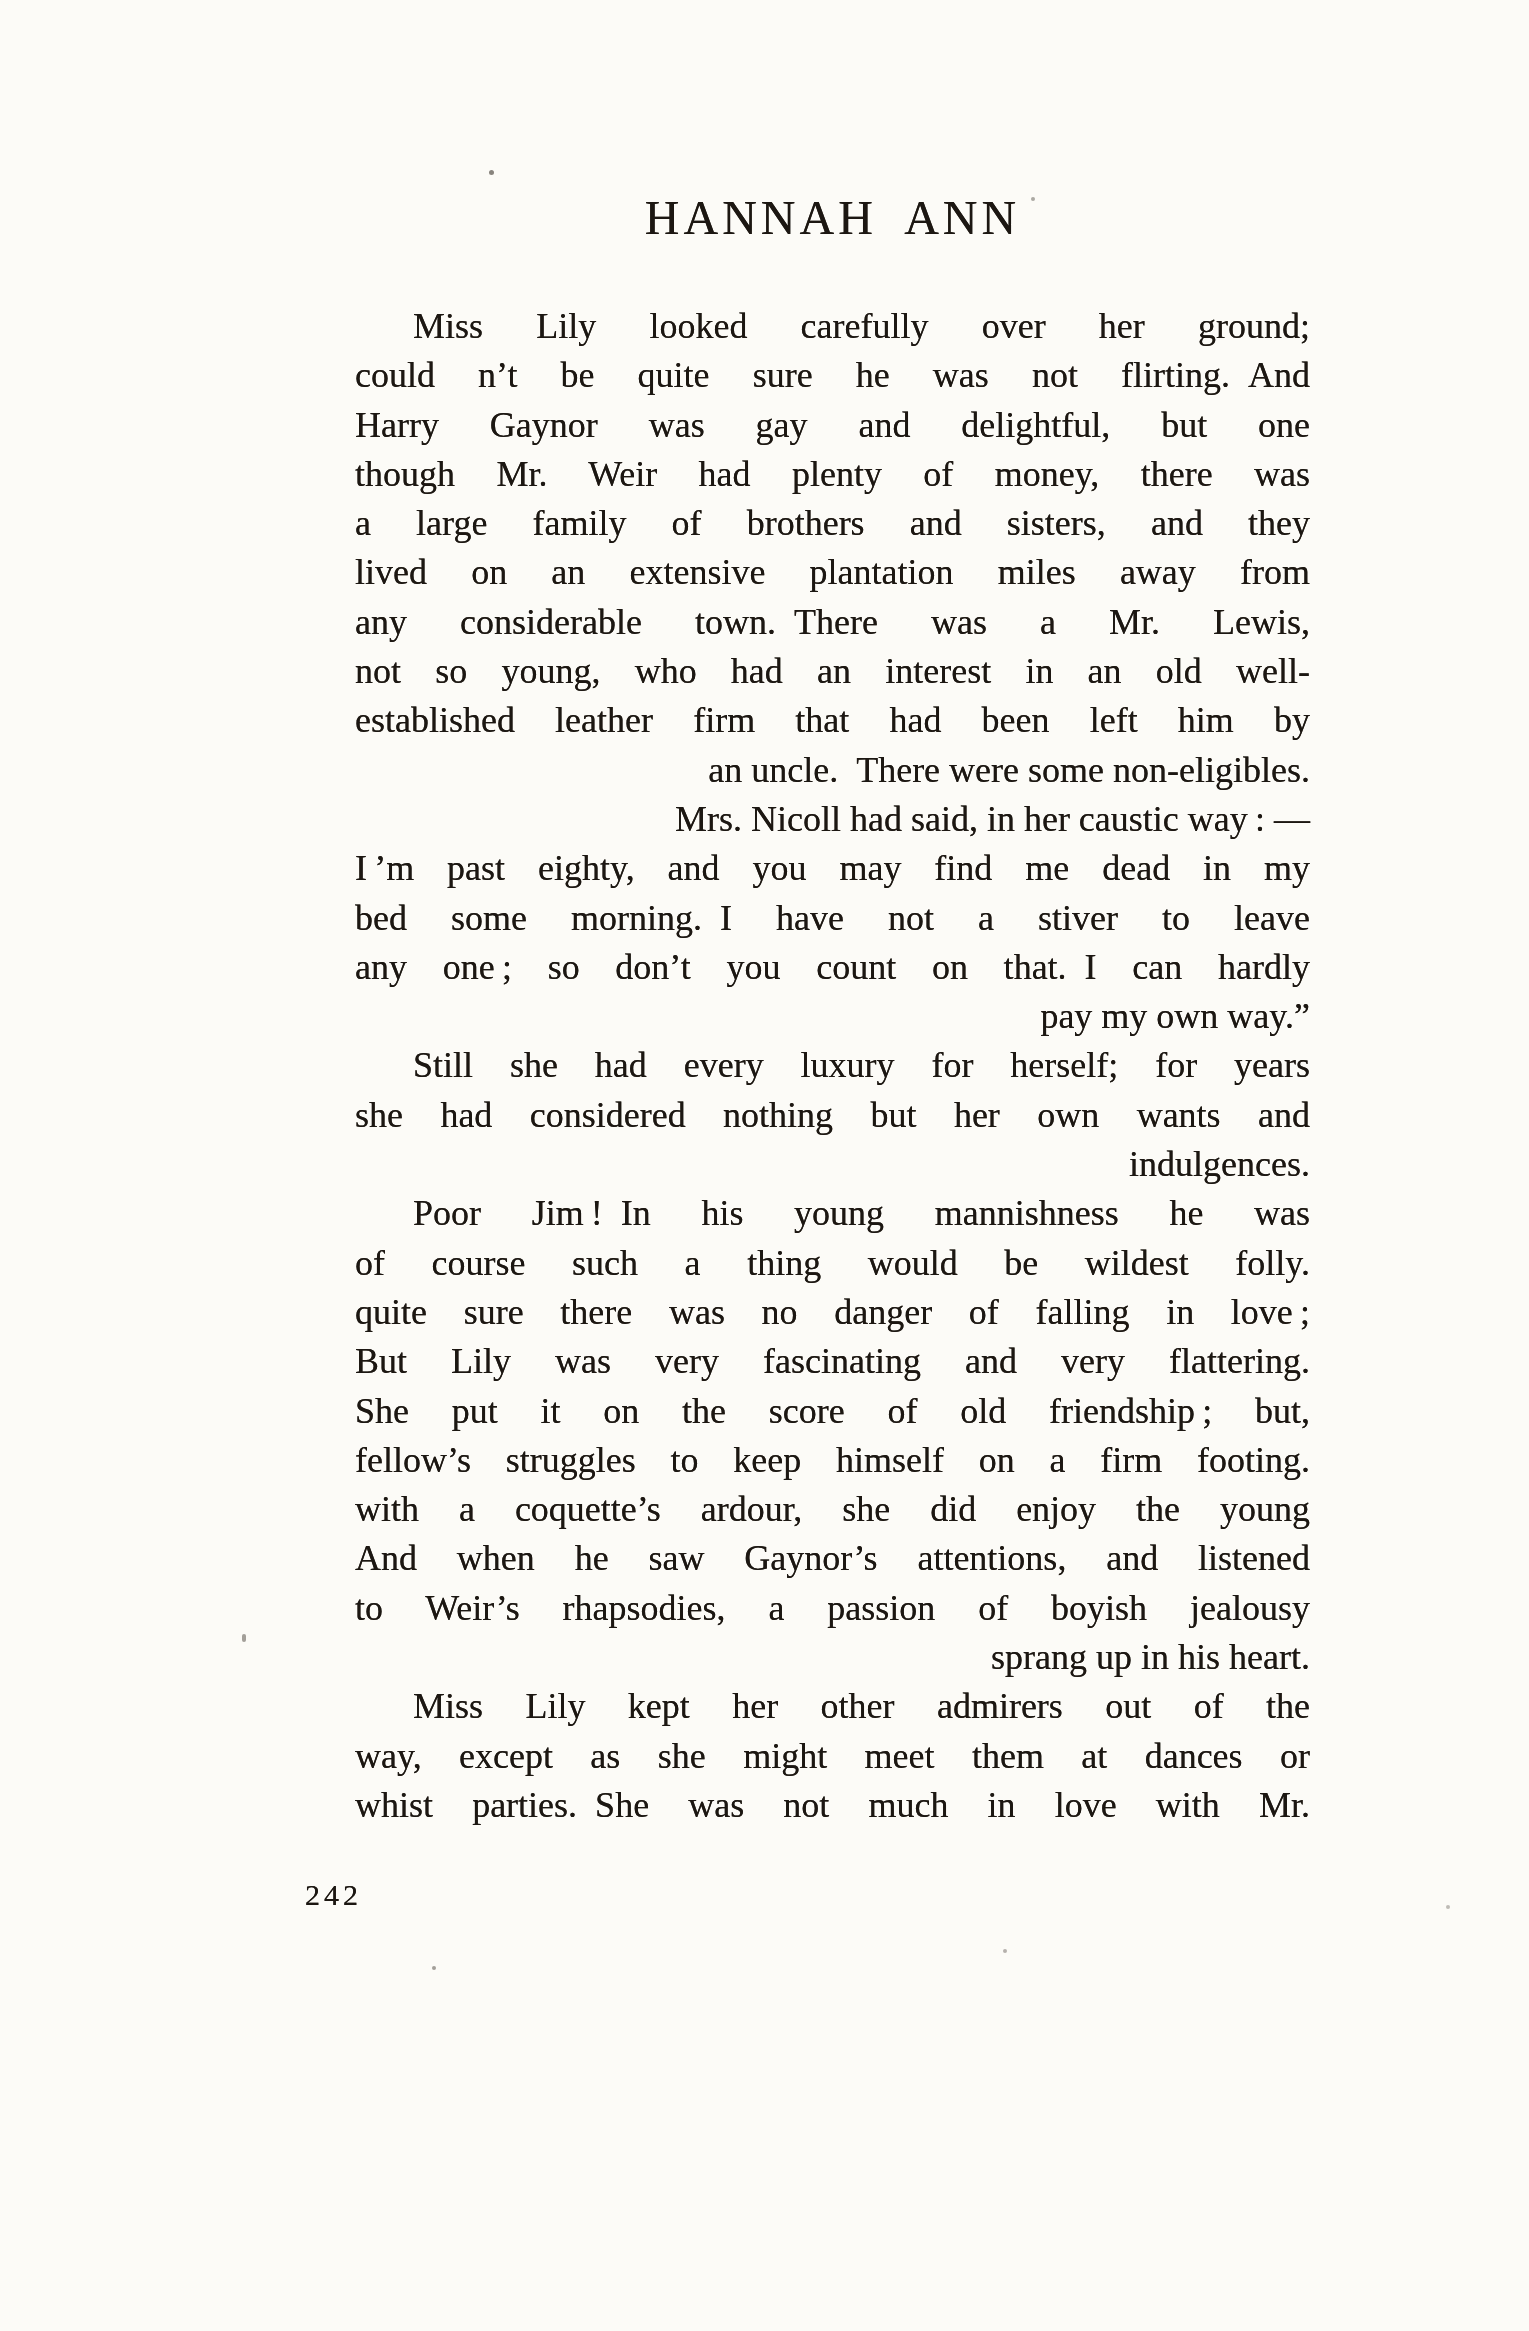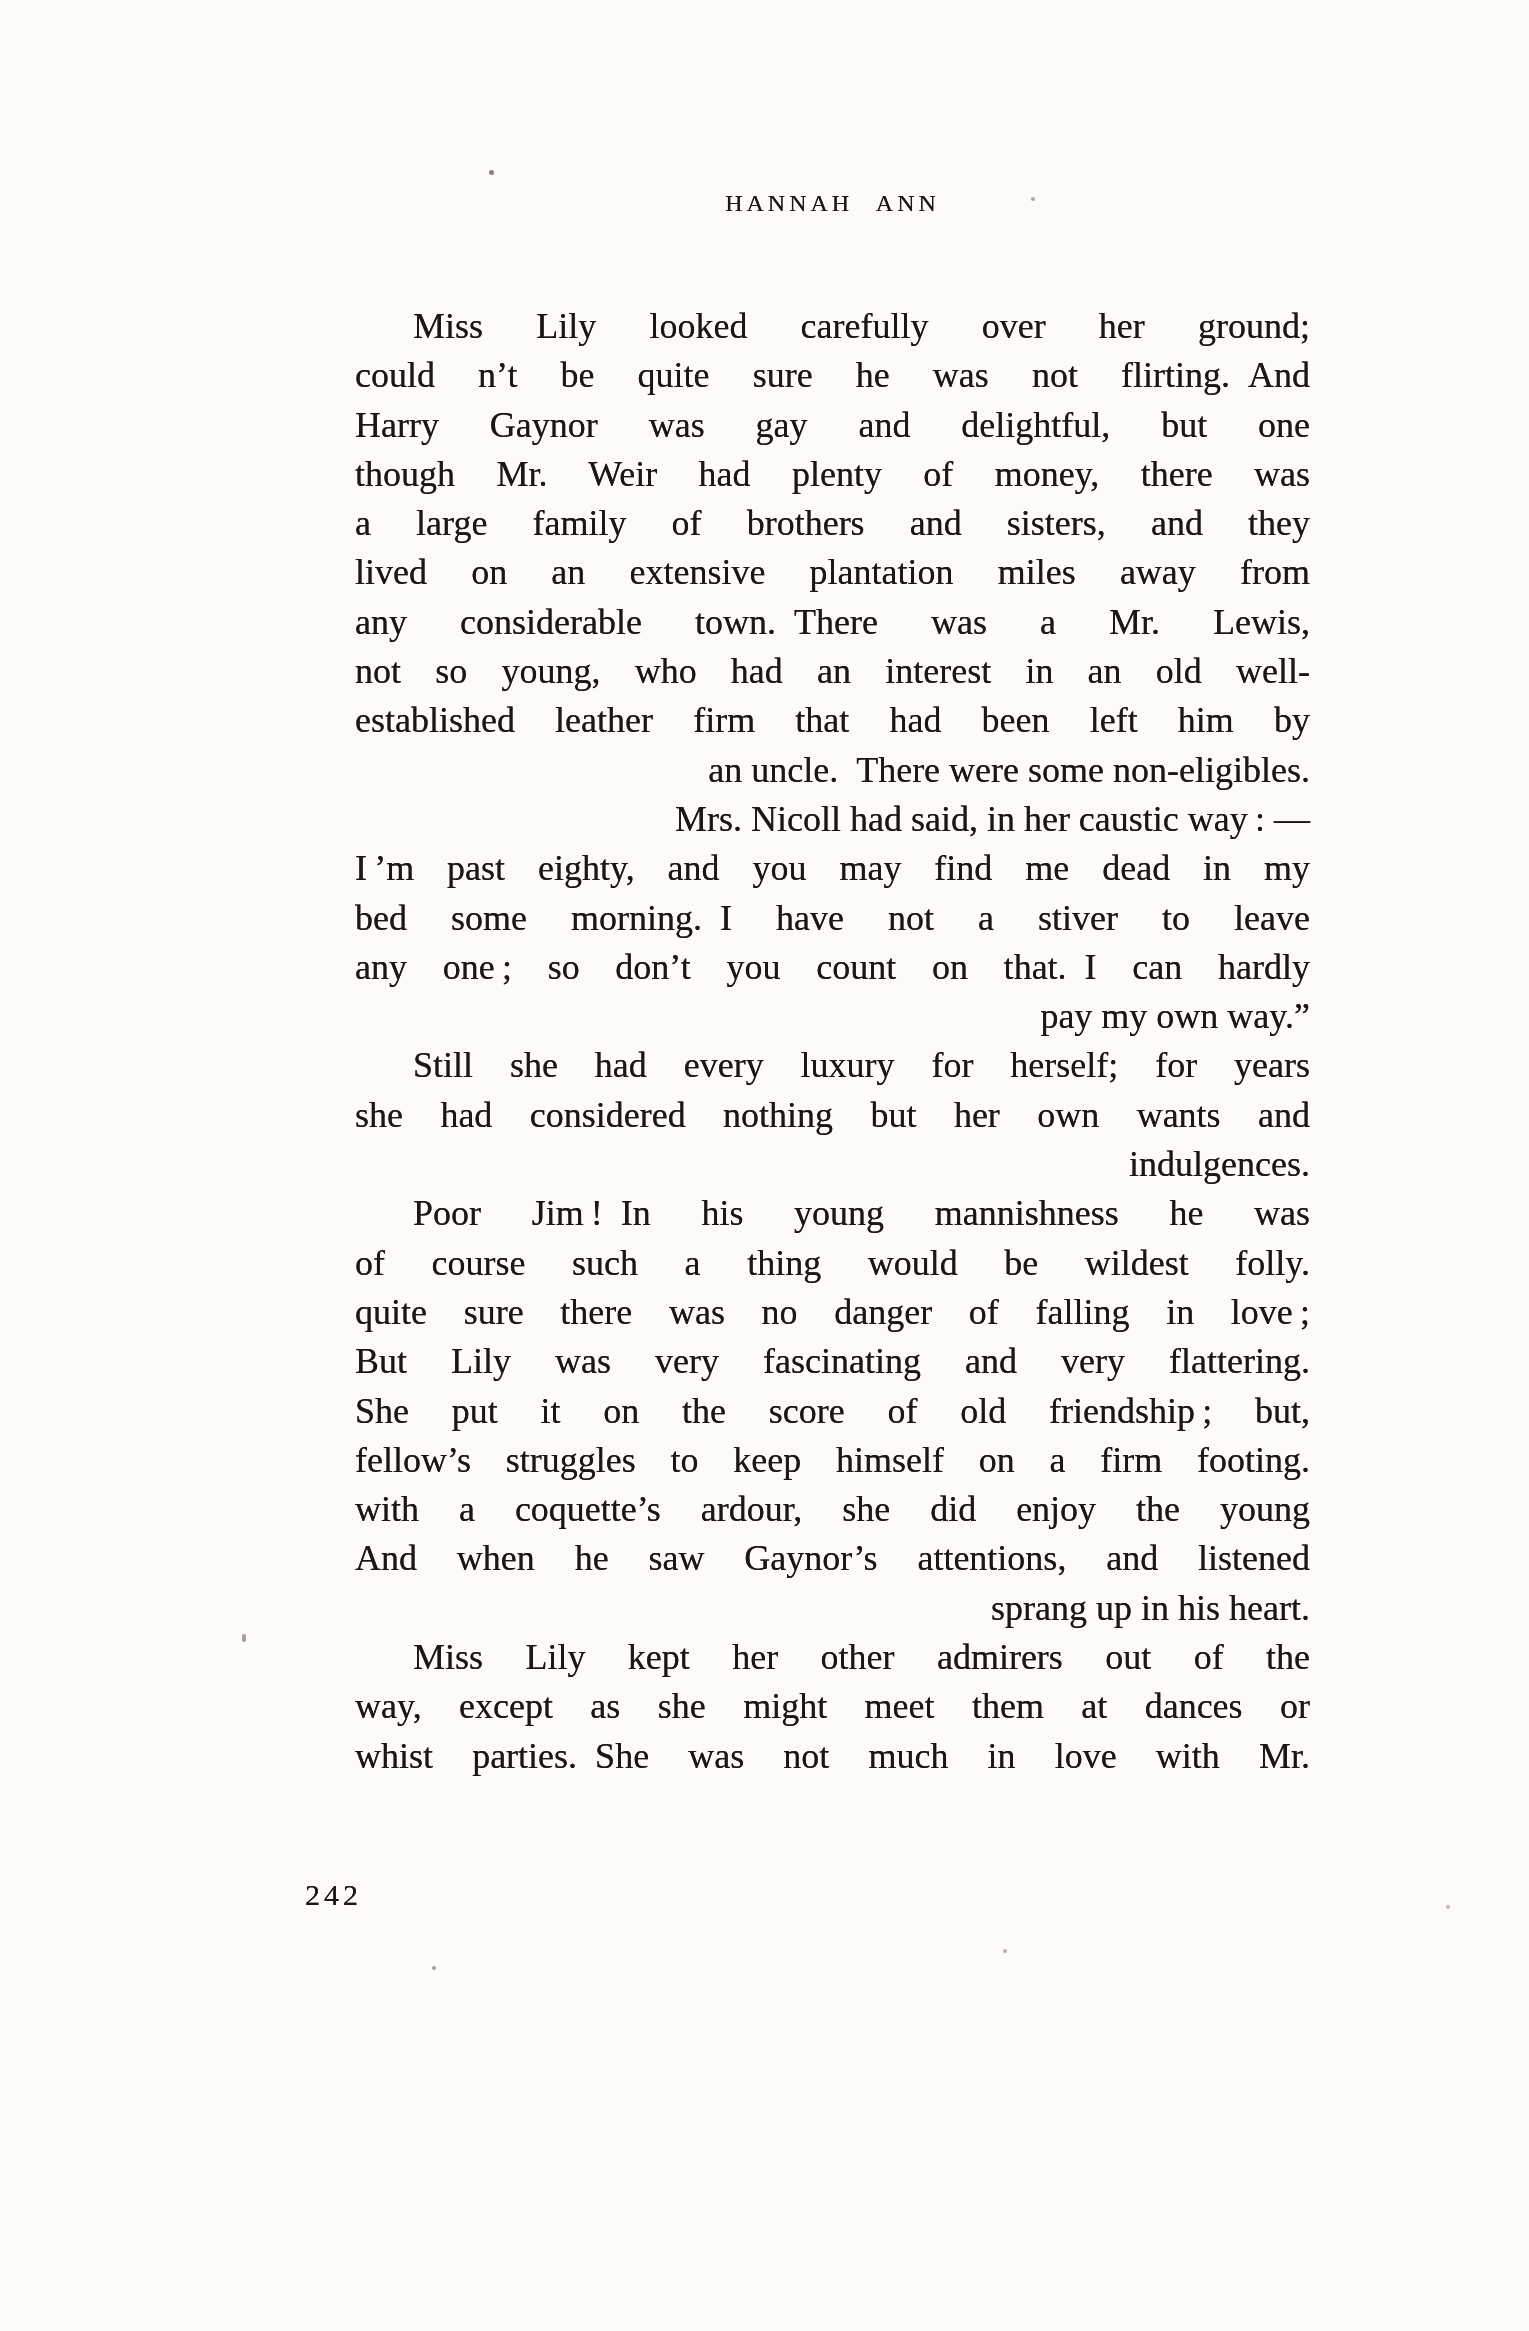--- a/index.html
+++ b/index.html
@@ -15,21 +15,21 @@
     overflow: hidden;
     font-family: "Liberation Serif", "DejaVu Serif", serif;
     color: var(--ink, #1c1712);
   }
   .running-head {
     position: absolute;
     top: 190px;
     left: 355px;
     width: 955px;
     text-align: center;
-    font-size: 24px;
+    font-size: 48px;
     letter-spacing: 4px;
     word-spacing: 14px;
     white-space: nowrap;
     text-shadow: 0 0 0.6px rgba(25,18,10,0.85);
   }
   .text-block {
     position: absolute;
     top: 302px;
     left: 355px;
     width: 955px;
@@ -93,20 +93,21 @@
     <div class="line">she had considered nothing but her own wants and</div>
     <div class="line end">indulgences.</div>
     <div class="line indent">Poor Jim ! In his young mannishness he was</div>
     <div class="line">of course such a thing would be wildest folly.</div>
     <div class="line">quite sure there was no danger of falling in love ;</div>
     <div class="line">But Lily was very fascinating and very flattering.</div>
     <div class="line">She put it on the score of old friendship ; but,</div>
     <div class="line">fellow’s struggles to keep himself on a firm footing.</div>
     <div class="line">with a coquette’s ardour, she did enjoy the young</div>
     <div class="line">And when he saw Gaynor’s attentions, and listened</div>
+    <div class="line">to Weir’s rhapsodies, a passion of boyish jealousy</div>
     <div class="line end">sprang up in his heart.</div>
     <div class="line indent">Miss Lily kept her other admirers out of the</div>
     <div class="line">way, except as she might meet them at dances or</div>
     <div class="line">whist parties. She was not much in love with Mr.</div>
   </div>
 
   <div class="folio">242</div>
 
   <div class="speck" style="left:489px; top:170px; width:5px; height:5px;"></div>
   <div class="speck" style="left:1031px; top:197px; width:4px; height:4px; opacity:.45;"></div>

